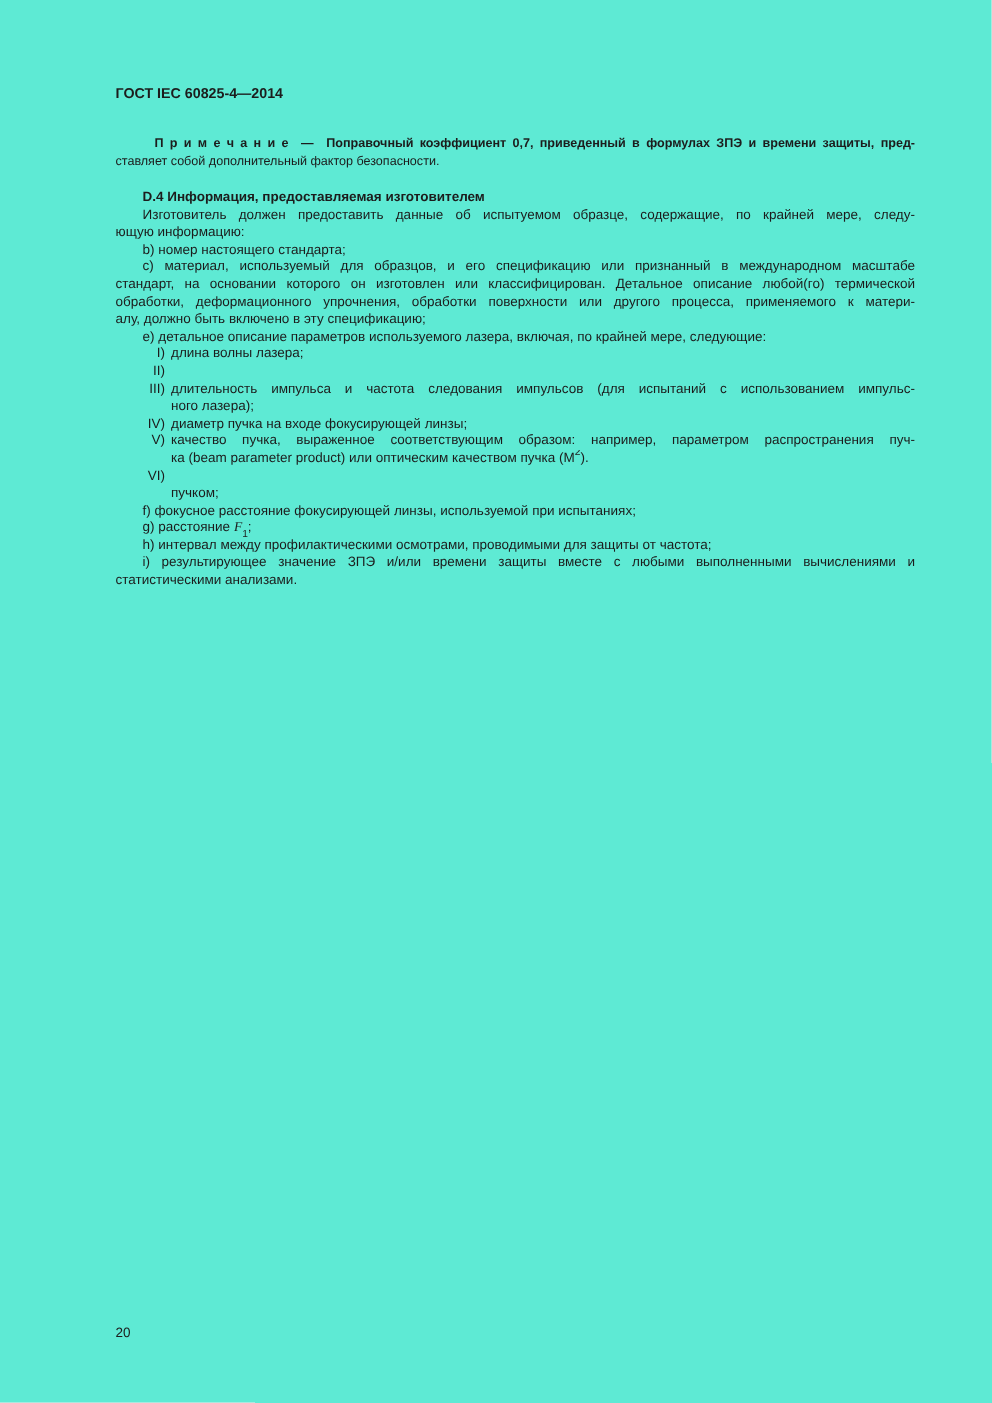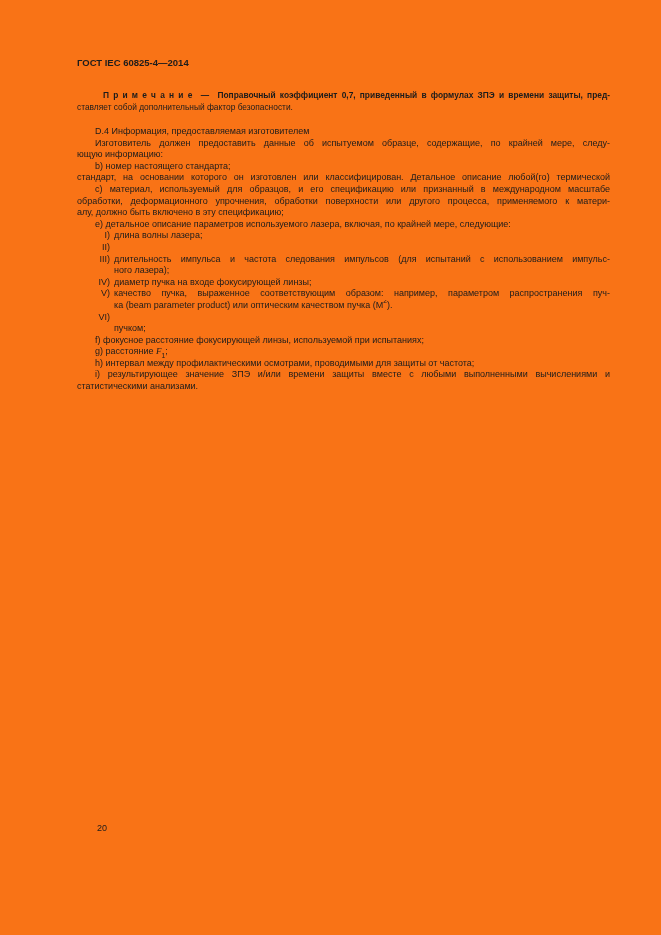--- a/index.html
+++ b/index.html
@@ -1,20 +1,20 @@
 <!DOCTYPE html>
 <html><head>
 <meta charset="utf-8">
 <style>
   html, body { margin: 0; padding: 0; background: #e8e8e8; }
   .page {
     position: relative;
     width: 661px;
     height: 935px;
-    background: #f97316;
+    background: #5eead4;
     font-family: "Liberation Sans", sans-serif;
     color: #1c1c1c;
     overflow: hidden;
   }
   .content {
     position: absolute;
     left: 77px;
     top: 57px;
     width: 533px;
     font-size: 9px;
@@ -31,21 +31,21 @@
   
   .jl { text-align: justify; height: 11.6px; overflow: hidden; }
   .jl::after { content: ""; display: inline-block; width: 100%; height: 0; }
   .note .jl { height: 11.5px; font-weight: bold; }
   
   .ln { height: 11.6px; overflow: hidden; white-space: nowrap; }
   .note .ln { height: 11.5px; }
   .ind18 { padding-left: 18px; }
   .ind26 { padding-left: 26px; }
   .h2 {
-    font-weight: normal;
+    font-weight: bold;
     padding-left: 18px;
     margin-top: 13px;
     height: 11.6px;
     overflow: hidden;
     white-space: nowrap;
   }
   .rom { position: relative; padding-left: 37px; }
   .rnum {
     position: absolute;
     left: 0;
@@ -56,23 +56,22 @@
   .var {
     font-family: "Liberation Serif", serif;
     font-style: italic;
   }
   sup, sub { font-size: 6.8px; line-height: 0; }
   sup { position: relative; top: -0.5px; }
   sub { position: relative; top: 1px; }
   .pgnum {
     position: absolute;
     left: 77px;
-    top: 823px;
+    top: 883px;
     font-size: 9px;
-    margin-left: 20px;
   }
 </style>
 </head>
 <body>
 
 <div class="page">
   <div class="content">
 
     <div class="doc-header">ГОСТ IEC 60825-4—2014</div>
 
@@ -81,22 +80,22 @@
       <div class="ln">ставляет собой дополнительный фактор безопасности.</div>
     </div>
 
     <div class="h2">D.4 Информация, предоставляемая изготовителем</div>
 
     <div class="jl ind18">Изготовитель должен предоставить данные об испытуемом образце, содержащие, по крайней мере, следу-</div>
     <div class="ln">ющую информацию:</div>
 
     <div class="ln ind18">b) номер настоящего стандарта;</div>
 
+    <div class="jl ind18">c) материал, используемый для образцов, и его спецификацию или признанный в международном масштабе</div>
     <div class="jl">стандарт, на основании которого он изготовлен или классифицирован. Детальное описание любой(го) термической</div>
-    <div class="jl ind18">c) материал, используемый для образцов, и его спецификацию или признанный в международном масштабе</div>
     <div class="jl">обработки, деформационного упрочнения, обработки поверхности или другого процесса, применяемого к матери-</div>
     <div class="ln">алу, должно быть включено в эту спецификацию;</div>
 
     <div class="ln ind18">e) детальное описание параметров используемого лазера, включая, по крайней мере, следующие:</div>
 
     <div class="rom ln"><span class="rnum">I)</span><span>длина волны лазера;</span></div>
 
     <div class="rom ln"><span class="rnum">II)</span></div>
 
     <div class="rom jl"><span class="rnum">III)</span><span>длительность импульса и частота следования импульсов (для испытаний с использованием импульс-</span></div>

